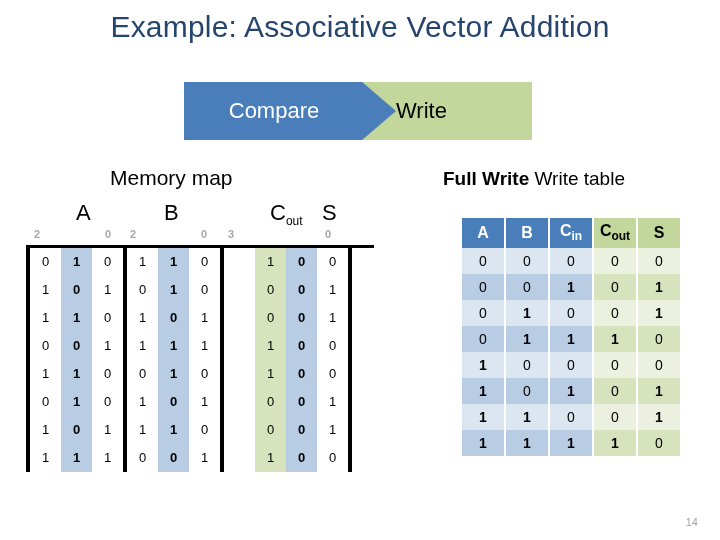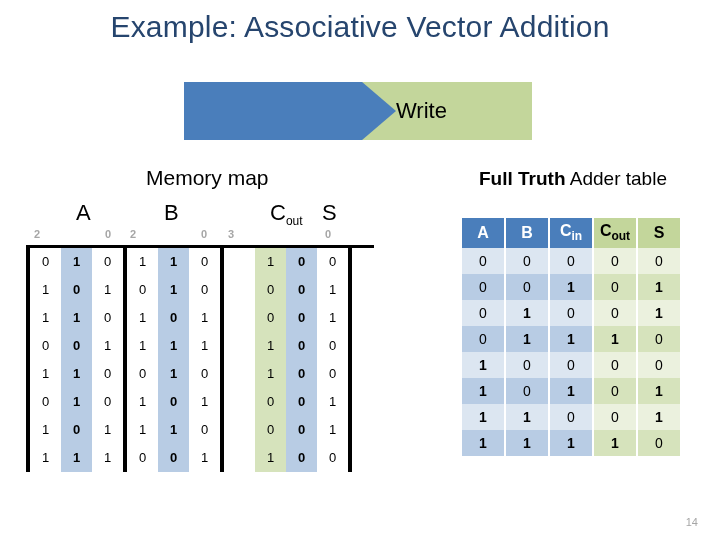--- a/index.html
+++ b/index.html
@@ -75,21 +75,20 @@
     color: #000000;
     font-size: 22px;
   }
 
   
   .section-heading {
     position: absolute;
     font-size: 21px;
     color: #000000;
     white-space: nowrap;
-    margin-left: 36px;
   }
   #memory-map-heading {
     left: 110px;
     top: 166px;
   }
   #truth-table-heading {
     left: 443px;
     top: 168px;
     font-size: 19px;
   }
@@ -205,27 +204,28 @@
   }
 </style>
 </head>
 <body>
 
 <div id="slide-title">Example: Associative Vector Addition</div>
 
 <div id="process-banner">
   <div id="banner-write-block"></div>
   <div id="banner-compare-block"></div>
+  <div id="banner-compare-label">Compare</div>
   <div id="banner-write-label">Write</div>
 </div>
 
 <div class="section-heading" id="memory-map-heading">Memory map</div>
 
 <div class="section-heading" id="truth-table-heading">
-  <b>Full Truth</b><span> Adder table</span>
+  <b>Full Write</b><span> Write table</span>
 </div>
 
 <div id="memory-map">
 
   <div class="mm-namerow">
     <span class="mm-name" id="mm-name-a">A</span>
     <span class="mm-name" id="mm-name-b">B</span>
     <span class="mm-name" id="mm-name-co"><span>C</span><sub>out</sub></span>
     <span class="mm-name" id="mm-name-s">S</span>
   </div>

